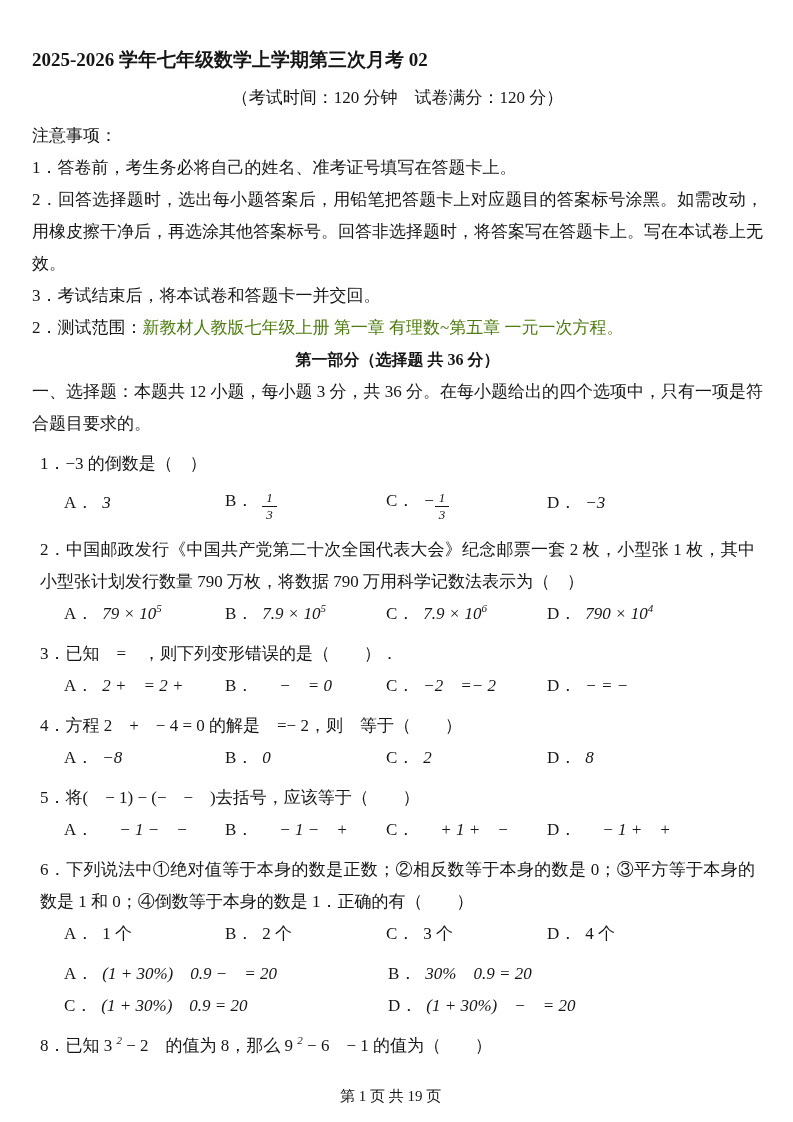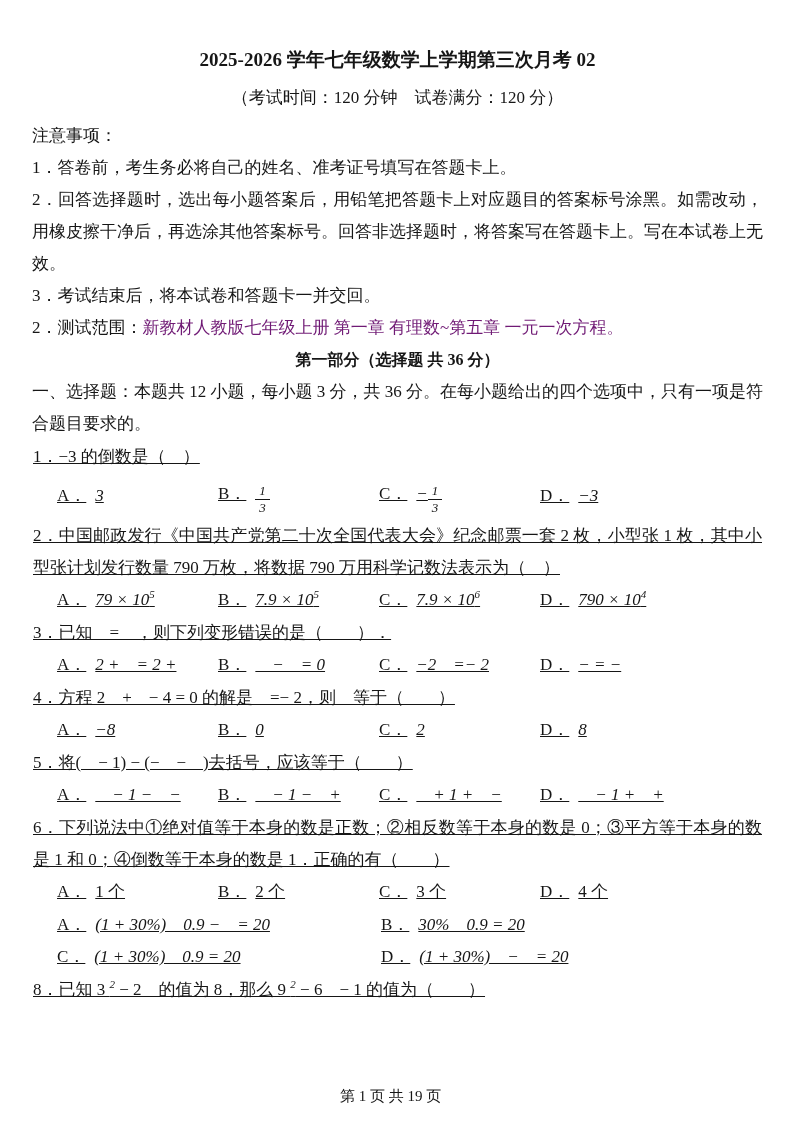--- a/index.html
+++ b/index.html
@@ -10,31 +10,31 @@
     background:#ffffff;
     color:#161616;
     font-family:"Liberation Serif","DejaVu Serif",serif;
     font-size:17px;
     line-height:32px;
     padding:46px 30px 0 32px;
     box-sizing:border-box;
     overflow:hidden;
   }
   .title {
-    margin:0; text-align:center;
+    margin:0; 
     font-size:19px; font-weight:bold; line-height:28px;
   }
   .subtitle { text-align:center; margin:10px 0 8px; line-height:28px; }
   .line { text-align:justify; }
-  .red { color:#701a75; }
+  .red { color:#4d7c0f; }
   .section-heading {
     margin:0; text-align:center;
     font-size:16px; font-weight:bold; line-height:32px;
   }
-  .q { margin:1px;text-decoration:underline; }
+  .q { margin:8px; }
   .stem { text-align:justify; }
   .opts { display:flex; padding-left:24px; align-items:center; }
   .opts-tall { height:46px; }
   .opt  { flex:0 0 161px; white-space:nowrap; }
   .opt:last-child { flex:1 0 auto; }
   .opt2 { flex:0 0 324px; white-space:nowrap; }
   .opt2:last-child { flex:1 0 auto; }
   .lab { margin-right:9px; }
   .val { font-style:italic; }
   .val-rm { font-style:normal; }

